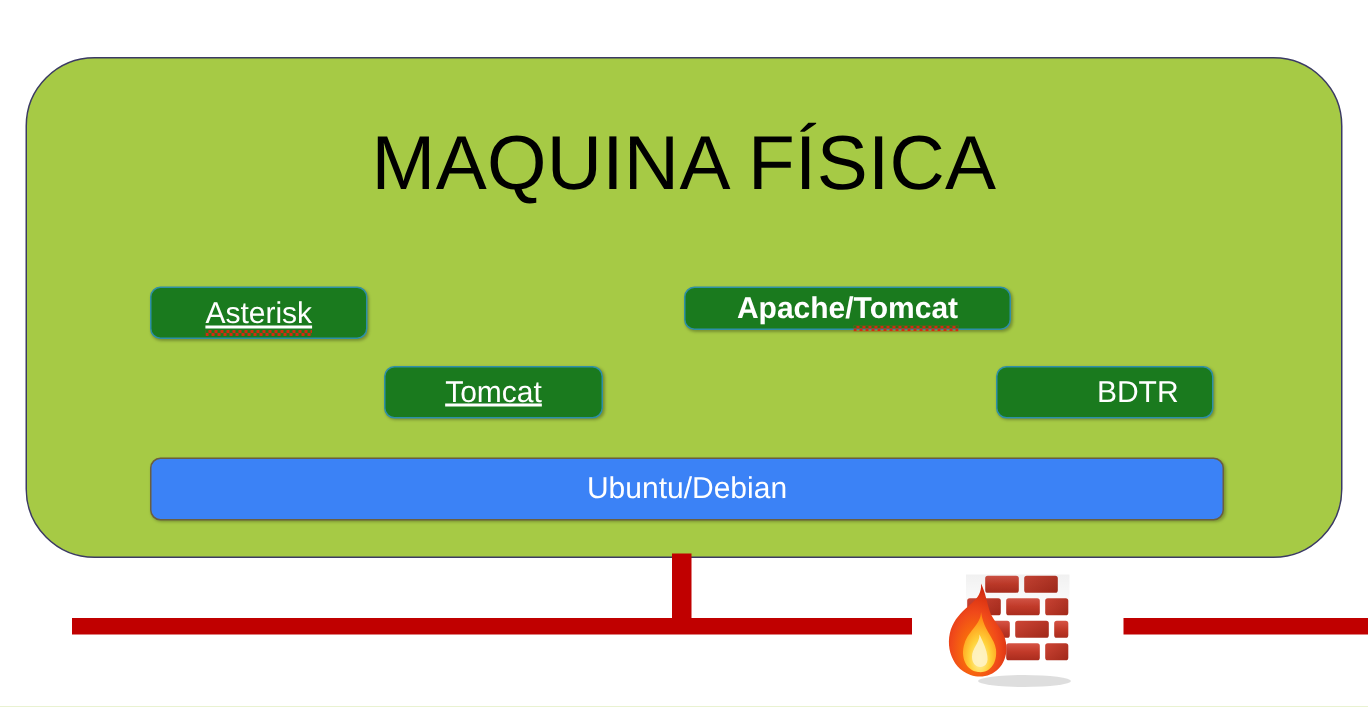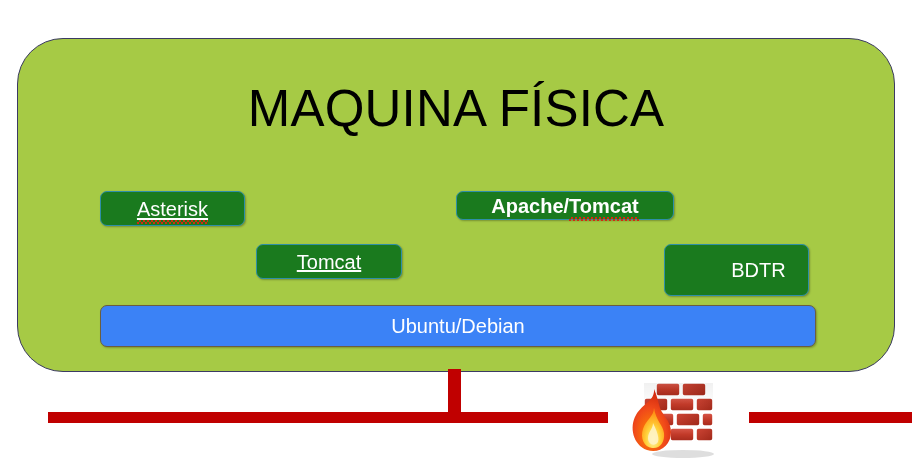--- a/index.html
+++ b/index.html
@@ -53,21 +53,21 @@
     justify-content: center;
     color: #ffffff;
     font-size: 20px;
     line-height: 1;
     box-shadow: 1px 1px 2px rgba(0,0,0,0.28);
   }
 
   .svc-asterisk { left: 82px;  top: 152px; width: 145px; height: 35px; }
   .svc-apache   { left: 438px; top: 152px; width: 218px; height: 29px; font-weight: bold; }
   .svc-tomcat   { left: 238px; top: 205px; width: 146px; height: 35px; text-decoration: underline; }
-  .svc-bdtr     { left: 646px; top: 205px; width: 145px; height: 52px; padding-left: 44px; }
+  .svc-bdtr     { left: 646px; top: 205px; width: 145px; height: 35px; padding-left: 44px; }
 
   .svc-os {
     position: absolute;
     left: 82px;
     top: 266px;
     width: 716px;
     height: 42px;
     box-sizing: border-box;
     background: #3b82f6;
     border: 1.4px solid #6B5E3F;

